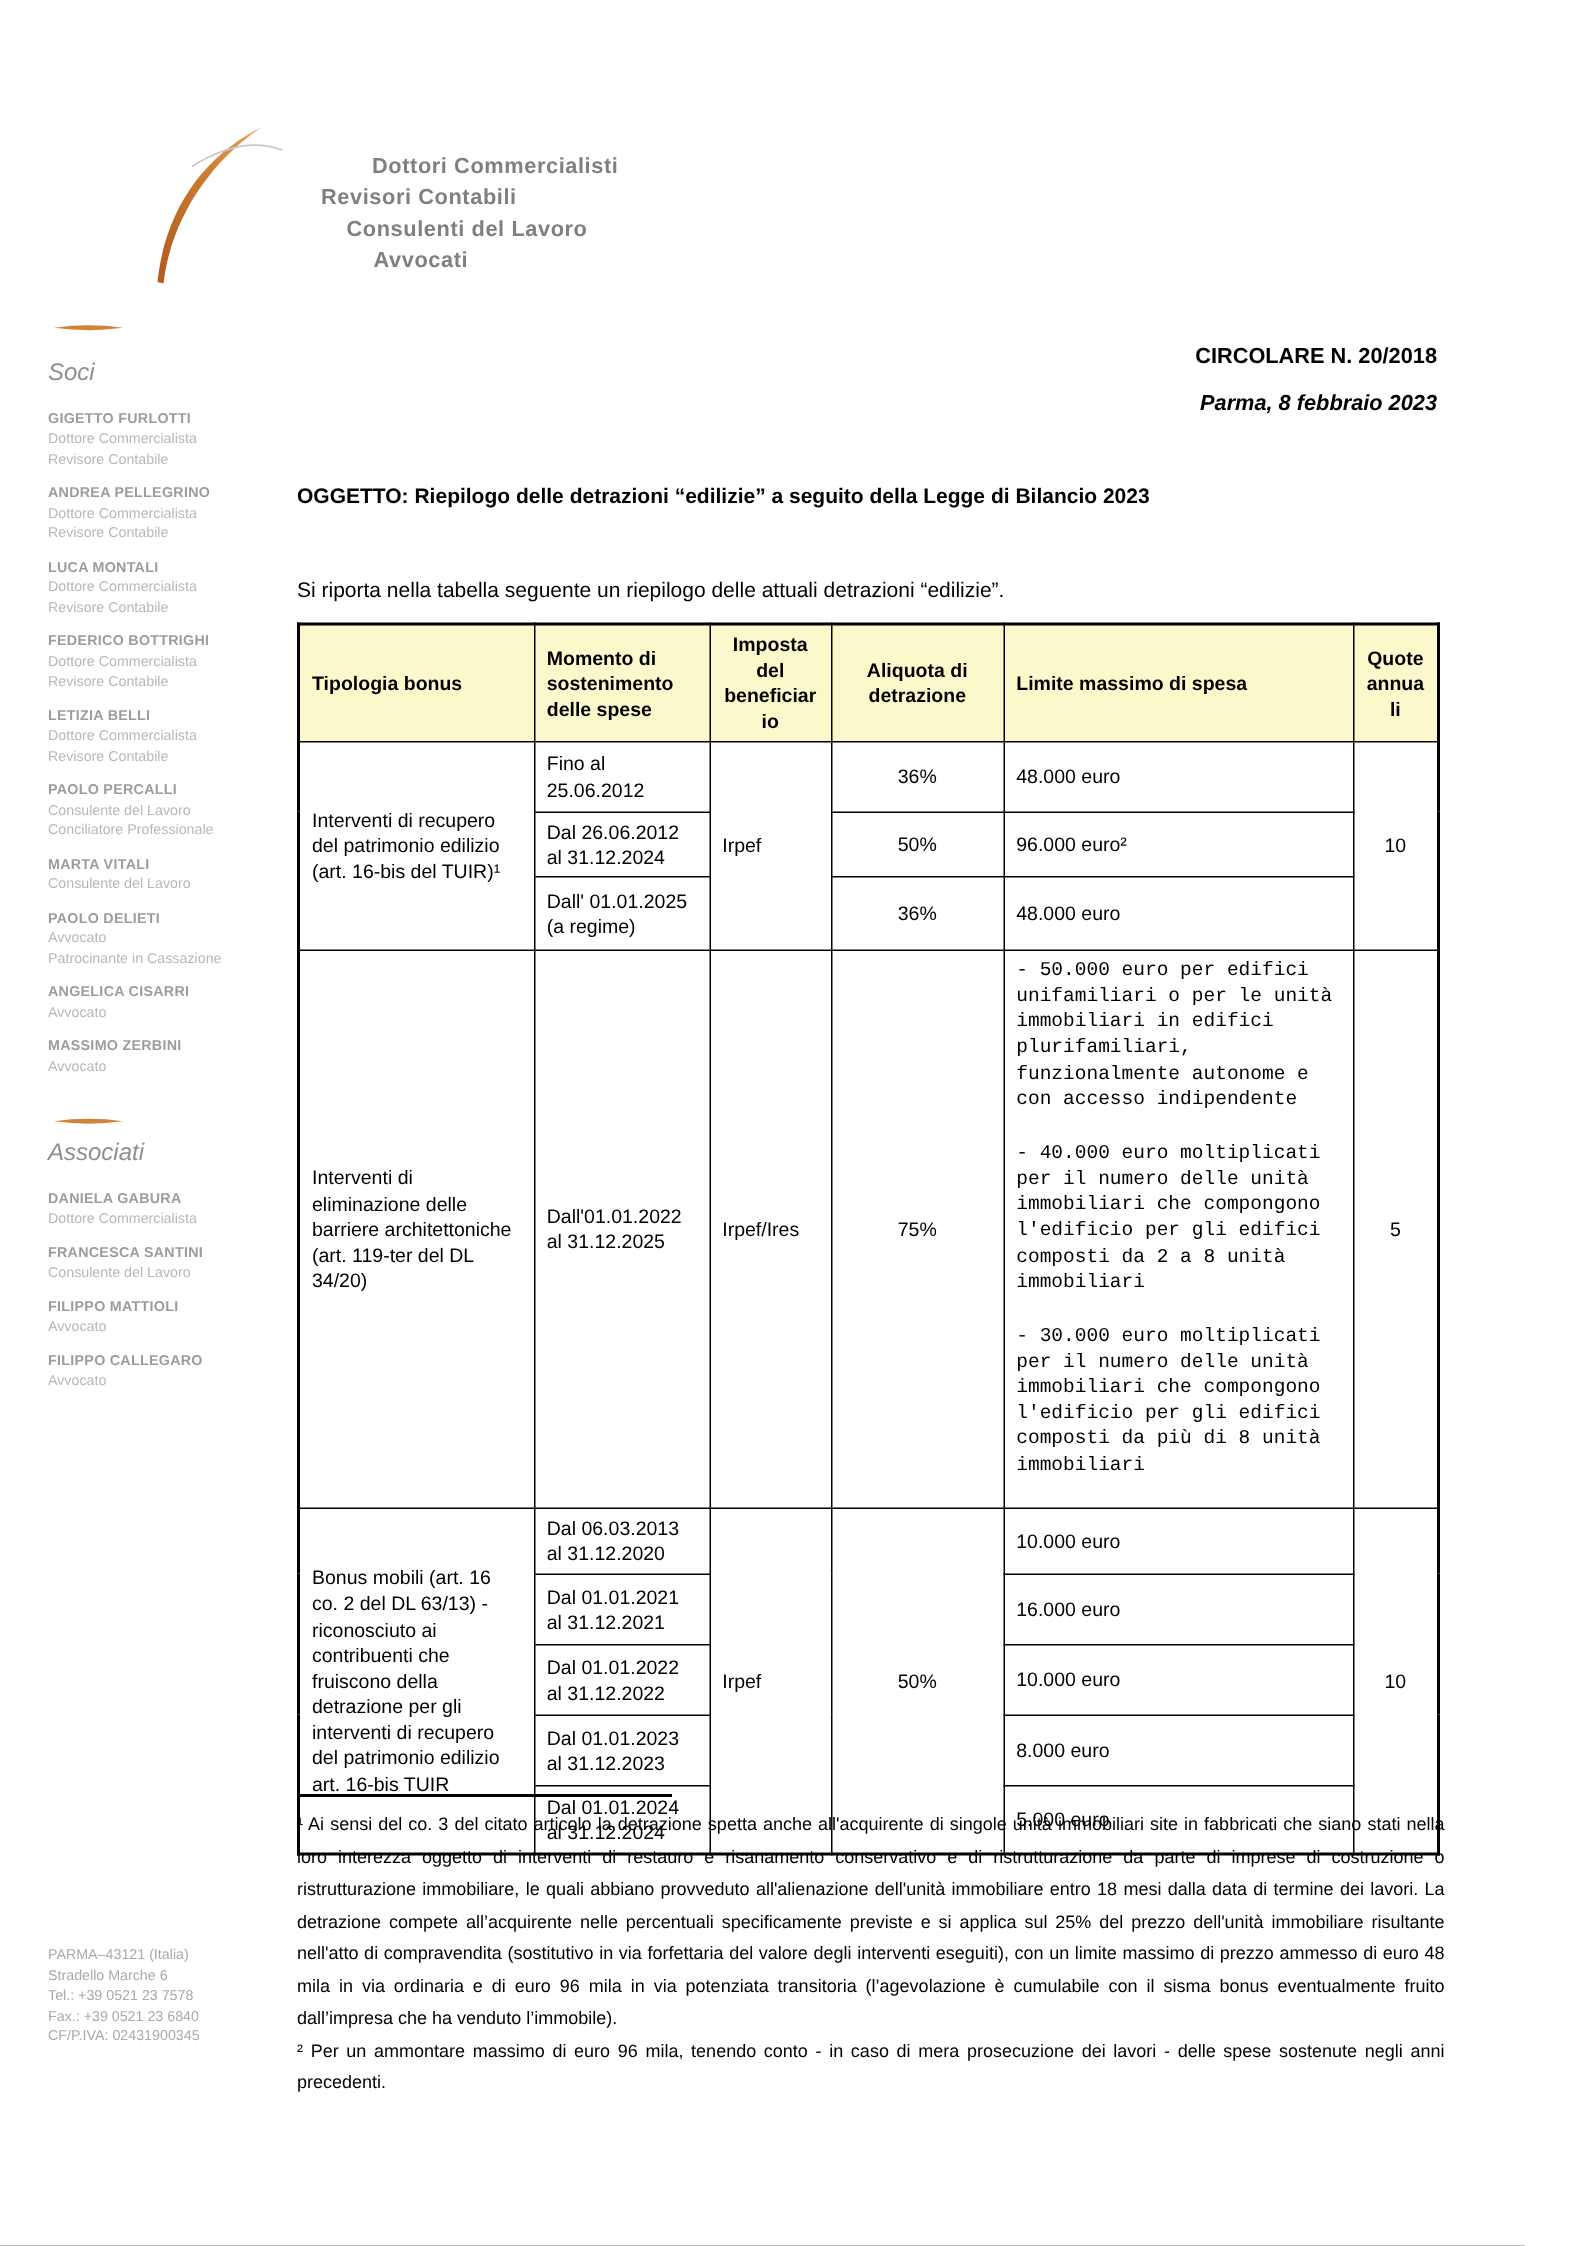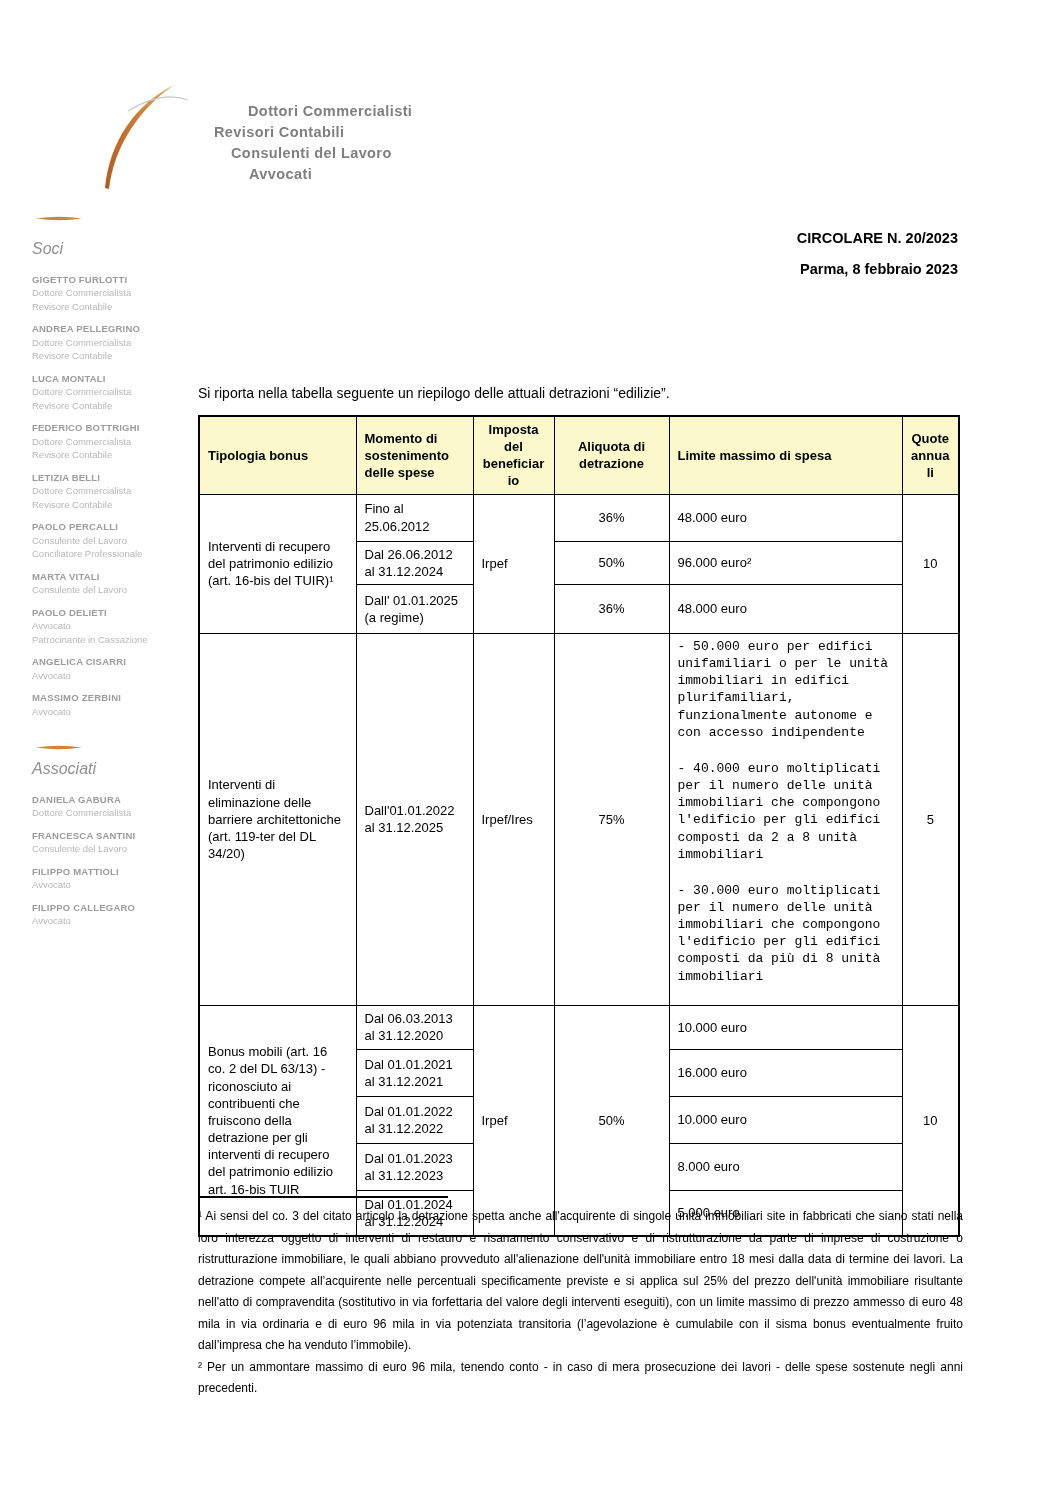--- a/index.html
+++ b/index.html
@@ -29,21 +29,21 @@
   .side-label { font-style:italic; font-size:16px; color:#8f8f8f; line-height:13.5px; margin-bottom:17px; }
   .person { margin-bottom:9px; }
   .person .name { font-size:9.5px; font-weight:bold; color:#9c9c9c; line-height:13.5px; letter-spacing:0.2px; }
   .person .role { font-size:9.5px; color:#b8b8b8; line-height:13.5px; }
   .contact { position:absolute; left:32px; top:1297px; width:170px;
     font-size:9.5px; color:#aaaaaa; line-height:13.5px; }
   
   .circolare { position:absolute; left:198px; top:230px; width:760px;
     text-align:right; font-weight:bold; font-size:14.5px; }
   .doc-date  { position:absolute; left:198px; top:261px; width:760px;
-    text-align:right; font-weight:bold; font-size:14.5px; }
+    text-align:right; font-weight:bold; font-size:14.5px;font-style:italic; }
   .subject { position:absolute; left:198px; top:322px; width:762px;
     font-weight:bold; font-size:14px; }
   .intro { position:absolute; left:198px; top:385px; width:762px; font-size:14px; }
   
   table.detr { position:absolute; left:198px; top:415px; width:760px;
     border-collapse:collapse; table-layout:fixed; border:2px solid #000; }
   table.detr td { border:1px solid #000; font-size:13px; line-height:1.32;
     padding:4px 8px; vertical-align:middle; word-wrap:break-word; }
   table.detr td.hdr { background:#FBF9CB; font-weight:bold; font-size:13px; }
   td.c { text-align:center; }
@@ -155,23 +155,31 @@
     <div class="person">
         <div class="name">FILIPPO MATTIOLI</div>
         <div class="role">Avvocato</div>
       </div>
     <div class="person">
         <div class="name">FILIPPO CALLEGARO</div>
         <div class="role">Avvocato</div>
       </div>
   </div>
 
-
-  <div class="circolare">CIRCOLARE N. 20/2023</div>
+  <div class="contact">
+    <div>PARMA–43121 (Italia)</div>
+    <div>Stradello Marche 6</div>
+    <div>Tel.:  +39 0521 23 7578</div>
+    <div>Fax.: +39 0521 23 6840</div>
+    <div>CF/P.IVA: 02431900345</div>
+  </div>
+
+  <div class="circolare">CIRCOLARE N. 20/2018</div>
   <div class="doc-date">Parma, 8 febbraio 2023</div>
+  <div class="subject">OGGETTO: Riepilogo delle detrazioni “edilizie” a seguito della Legge di Bilancio 2023</div>
   <div class="intro">Si riporta nella tabella seguente un riepilogo delle attuali detrazioni “edilizie”.</div>
 
   <table class="detr">
     <colgroup>
       <col style="width:157px">
         <col style="width:117px">
         <col style="width:81px">
       <col style="width:115px">
         <col style="width:233px">
         <col style="width:57px">

